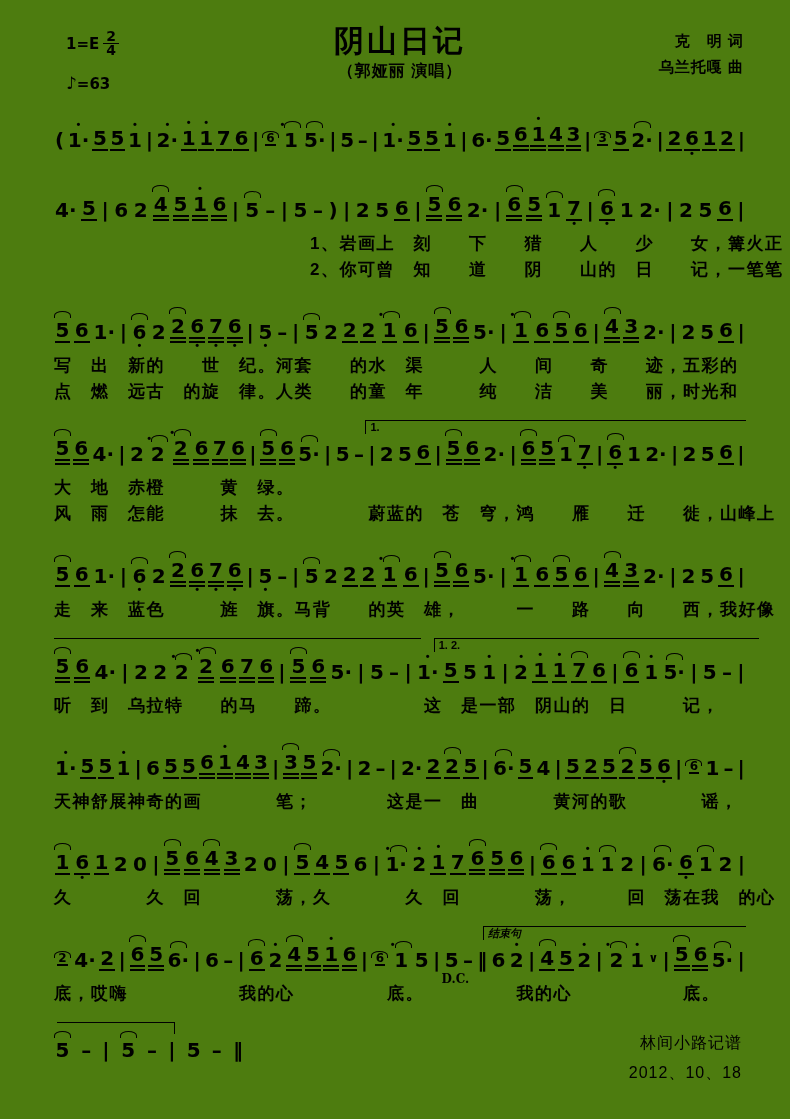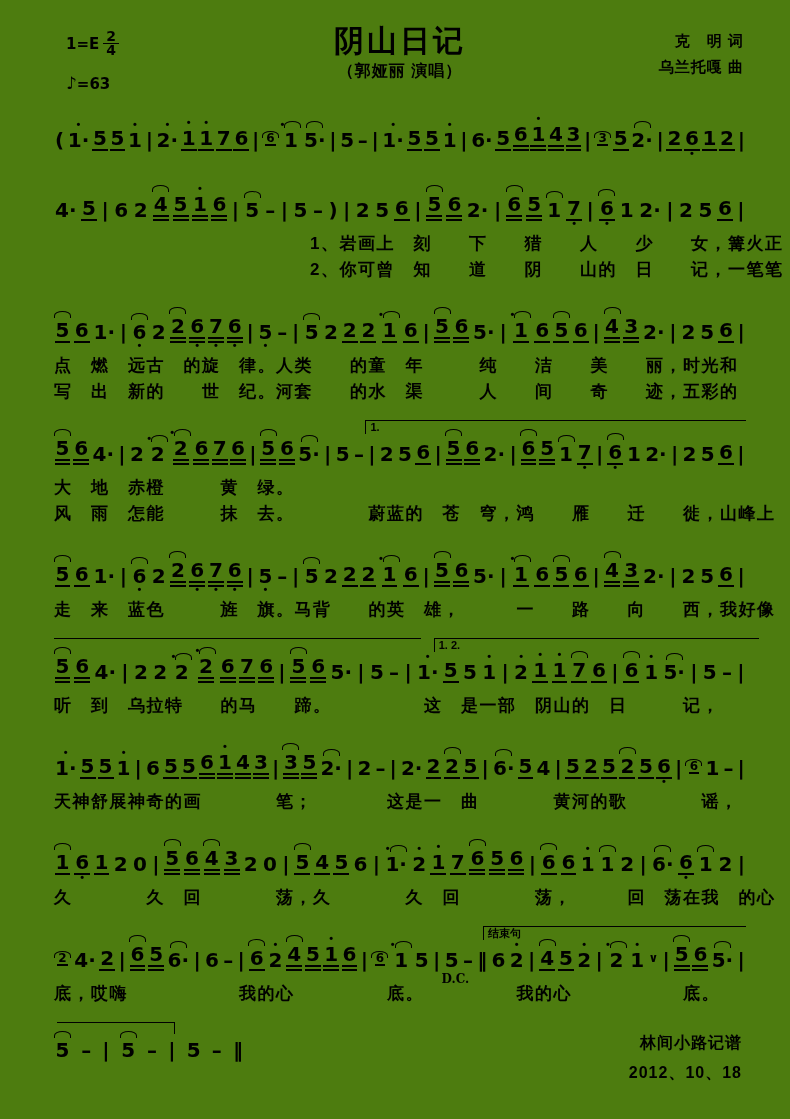--- a/index.html
+++ b/index.html
@@ -47,21 +47,21 @@
          white-space:pre;}
   .ann-bracket{position:absolute;top:0;height:14px;border-top:1.6px solid #000;
                border-left:1.6px solid #000;font-size:11px;font-weight:700;
                line-height:12px;padding-left:4px;box-sizing:border-box;}
   .ann-line{position:absolute;top:0;height:12px;border-top:1.6px solid #000;
             box-sizing:border-box;}
   .ann-line.rt{border-right:1.6px solid #000;}
   .ann-text{position:absolute;font-size:12px;font-weight:600;
             font-family:"DejaVu Serif","Liberation Serif",serif;}
   
-  .footer{margin-top:-58px;text-align:right;font-size:16px;font-weight:700;
+  .footer{margin-top:-58px;text-align:right;font-size:16px;font-weight:400;
           line-height:1.9;letter-spacing:1px;padding-right:4px;}
 </style>
 </head>
 <body>
 
 <div class="page">
 
   <div class="header">
     <div class="keysig">
       <div class="keyline">
@@ -739,22 +739,22 @@
               <span class="mn u1">6</span>
               <span class="bl"></span>
             </span>
             <span class="tok bar">
               <span class="ab"></span>
               <span class="mn">|</span>
               <span class="bl"></span>
             </span>
           </div>
         </div>
+        <div class="lyric" style="padding-left: 0%;">写　出　新的　　世　纪。河套　　的水　渠　　　人　　间　　奇　　迹，五彩的</div>
         <div class="lyric" style="padding-left: 0%;">点　燃　远古　的旋　律。人类　　的童　年　　　纯　　洁　　美　　丽，时光和</div>
-        <div class="lyric" style="padding-left: 0%;">写　出　新的　　世　纪。河套　　的水　渠　　　人　　间　　奇　　迹，五彩的</div>
       </div>
       <div class="system">
         <div class="noterow">
           <div class="ann-bracket" style="left: 45%; width: 55%;">1.</div>
           <div class="notes">
             <span class="tok">
               <span class="ab">
                 <span class="arcm"></span>
               </span>
               <span class="mn u2">5</span>
@@ -1851,21 +1851,21 @@
               <span class="ab"></span>
               <span class="mn">|</span>
               <span class="bl"></span>
             </span>
           </div>
         </div>
         <div class="lyric" style="padding-left: 0%;">久　　　　久　回　　　　荡，久　　　　久　回　　　　荡，　　　回　荡在我　的心</div>
       </div>
       <div class="system">
         <div class="noterow">
-          <div class="ann-bracket" style="left: 62%; width: 38%;">结束句</div>
+          <div class="ann-bracket" style="left: 62%; width: 38%; font-style: italic;">结束句</div>
           <div class="ann-text" style="left: 56%; top: 46px;">D.C.</div>
           <div class="notes">
             <span class="tok grace">
               <span class="ab">
                 <span class="arcm"></span>
               </span>
               <span class="mn u1">2</span>
               <span class="bl"></span>
             </span>
             <span class="tok">

